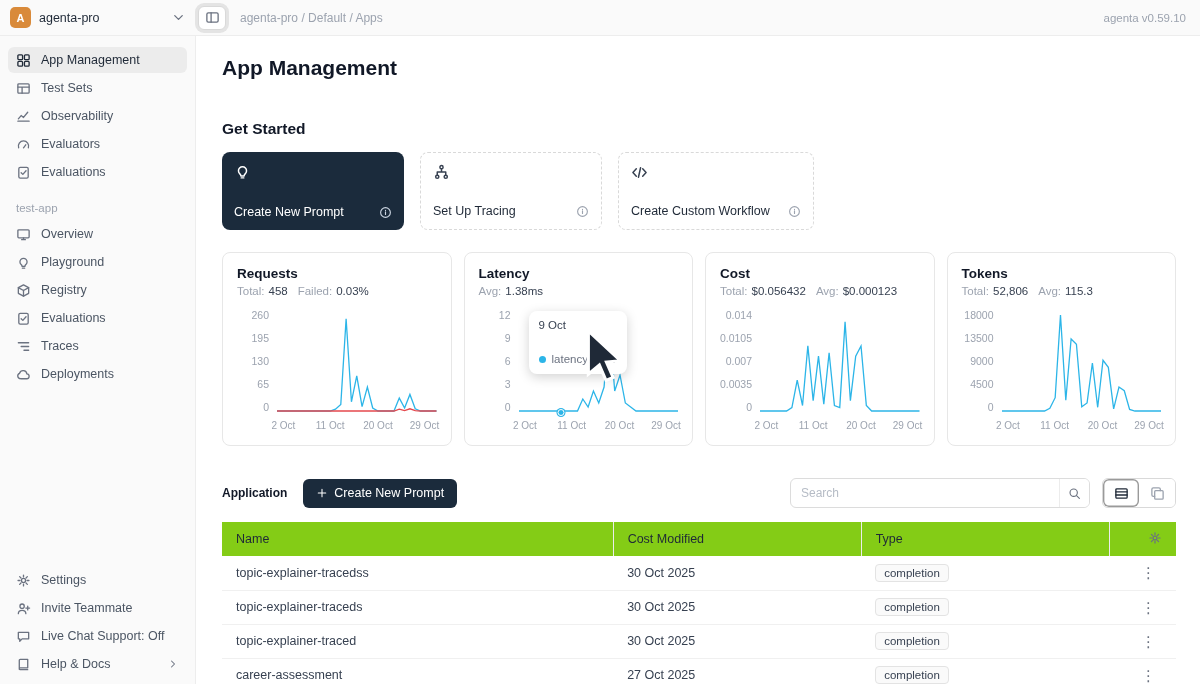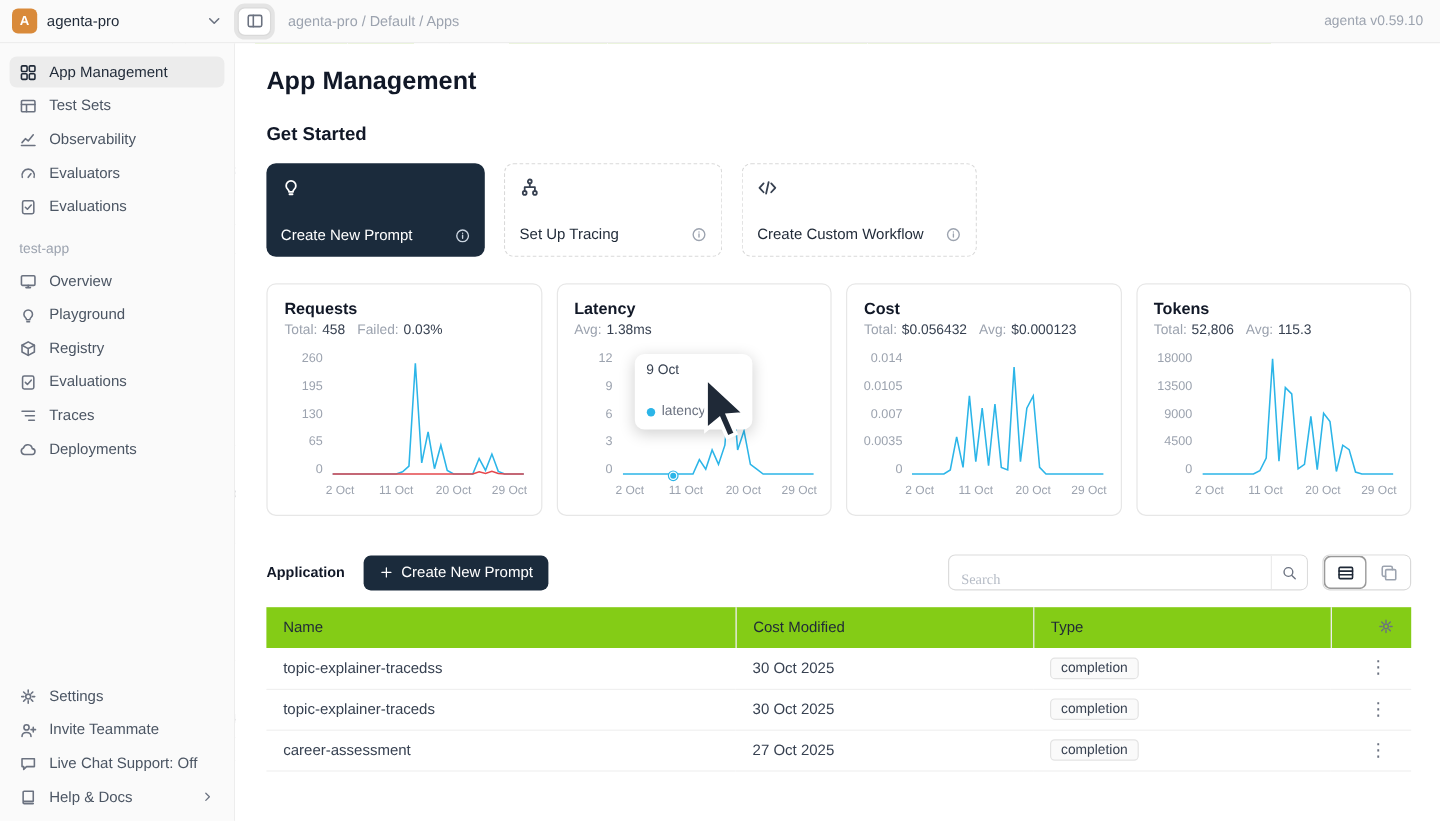--- a/index.html
+++ b/index.html
@@ -30,21 +30,21 @@
   .nav-item.active { background:#ececec; color:#1f2937; font-weight:500; }
   .nav-item.active .icon-svg { stroke:#1f2937; }
   .nav-section { font-size:11.5px; color:#9ca3af; margin:16px 16px 6px; }
   .sidebar .spacer { flex:1; }
   .nav-item .grow { flex:1; }
 
   
   .main { position:fixed; top:36px; left:196px; right:0; bottom:0; overflow:hidden;
     padding:0 24px 0 26px; background:#fff; }
   .page-title { font-size:21px; font-weight:600; color:#111827; margin-top:20px; }
-  .section-title { font-size:15.5px; font-weight:600; color:#111827; margin-top:24px; }
+  .section-title { font-size:15.5px; font-weight:600; color:#111827; margin-top:40px; }
 
   
   .gs-row { display:flex; gap:16px; margin-top:14px; }
   .gs-card { width:182px; height:78px; border-radius:8px; padding:11px 12px; display:flex;
     flex-direction:column; justify-content:space-between; cursor:pointer; }
   .gs-card.dark { background:#1b2b3c; color:#fff; }
   .gs-card.dark .icon-svg { stroke:#fff; }
   .gs-card.dashed { background:#fff; border:1px dashed #d9d9d9; color:#1f2937; }
   .gs-card .gs-bottom { display:flex; align-items:center; }
   .gs-label { font-size:12.5px; font-weight:500; }
@@ -79,21 +79,21 @@
 
   
   .app-row { display:flex; align-items:center; margin-top:32px; }
   .app-title { font-size:12px; font-weight:600; color:#111827; }
   .btn-dark { margin-left:16px; height:29px; background:#1b2b3c; color:#fff; border:none;
     border-radius:6px; font-size:12.5px; display:flex; align-items:center; gap:6px;
     padding:0 13px; cursor:pointer; font-family:inherit; }
   .btn-dark .icon-svg { stroke:#fff; width:12px; height:12px; }
   .app-row .flex-spacer { flex:1; }
   .search-box { width:300px; height:30px; border:1px solid #dcdcdc; border-radius:6px;
-    display:flex; align-items:flex-end; background:#fff; overflow:hidden;font-family:Liberation Serif, serif; }
+    display:flex; align-items:center; background:#fff; overflow:hidden; }
   .search-box input { flex:1; border:none; outline:none; font-size:12px; padding:0 10px;
     font-family:inherit; color:#374151; background:transparent; }
   .search-box input::placeholder { color:#b6bcc6; }
   .search-btn { width:30px; height:100%; display:flex; align-items:center; justify-content:center;
     border-left:1px solid #ececec; background:#fff; cursor:pointer; }
   .view-toggle { display:flex; margin-left:12px; border:1px solid #d9d9d9; border-radius:6px;
     overflow:hidden; height:30px; }
   .view-btn { width:36px; display:flex; align-items:center; justify-content:center; background:#fff;
     border:none; cursor:pointer; }
   .view-btn.active { box-shadow:inset 0 0 0 1.4px #9a9a9a; border-radius:6px; }
@@ -495,20 +495,26 @@
         <td><span class="tag">completion</span></td>
         <td style="text-align:right"><button class="kebab">⋮</button></td>
       </tr>
       <tr>
         <td>topic-explainer-traceds</td>
         <td>30 Oct 2025</td>
         <td><span class="tag">completion</span></td>
         <td style="text-align:right"><button class="kebab">⋮</button></td>
       </tr>
       <tr>
+        <td>topic-explainer-traced</td>
+        <td>30 Oct 2025</td>
+        <td><span class="tag">completion</span></td>
+        <td style="text-align:right"><button class="kebab">⋮</button></td>
+      </tr>
+      <tr>
         <td>career-assessment</td>
         <td>27 Oct 2025</td>
         <td><span class="tag">completion</span></td>
         <td style="text-align:right"><button class="kebab">⋮</button></td>
       </tr>
     </tbody>
   </table>
 </div>
 
 </body></html>

